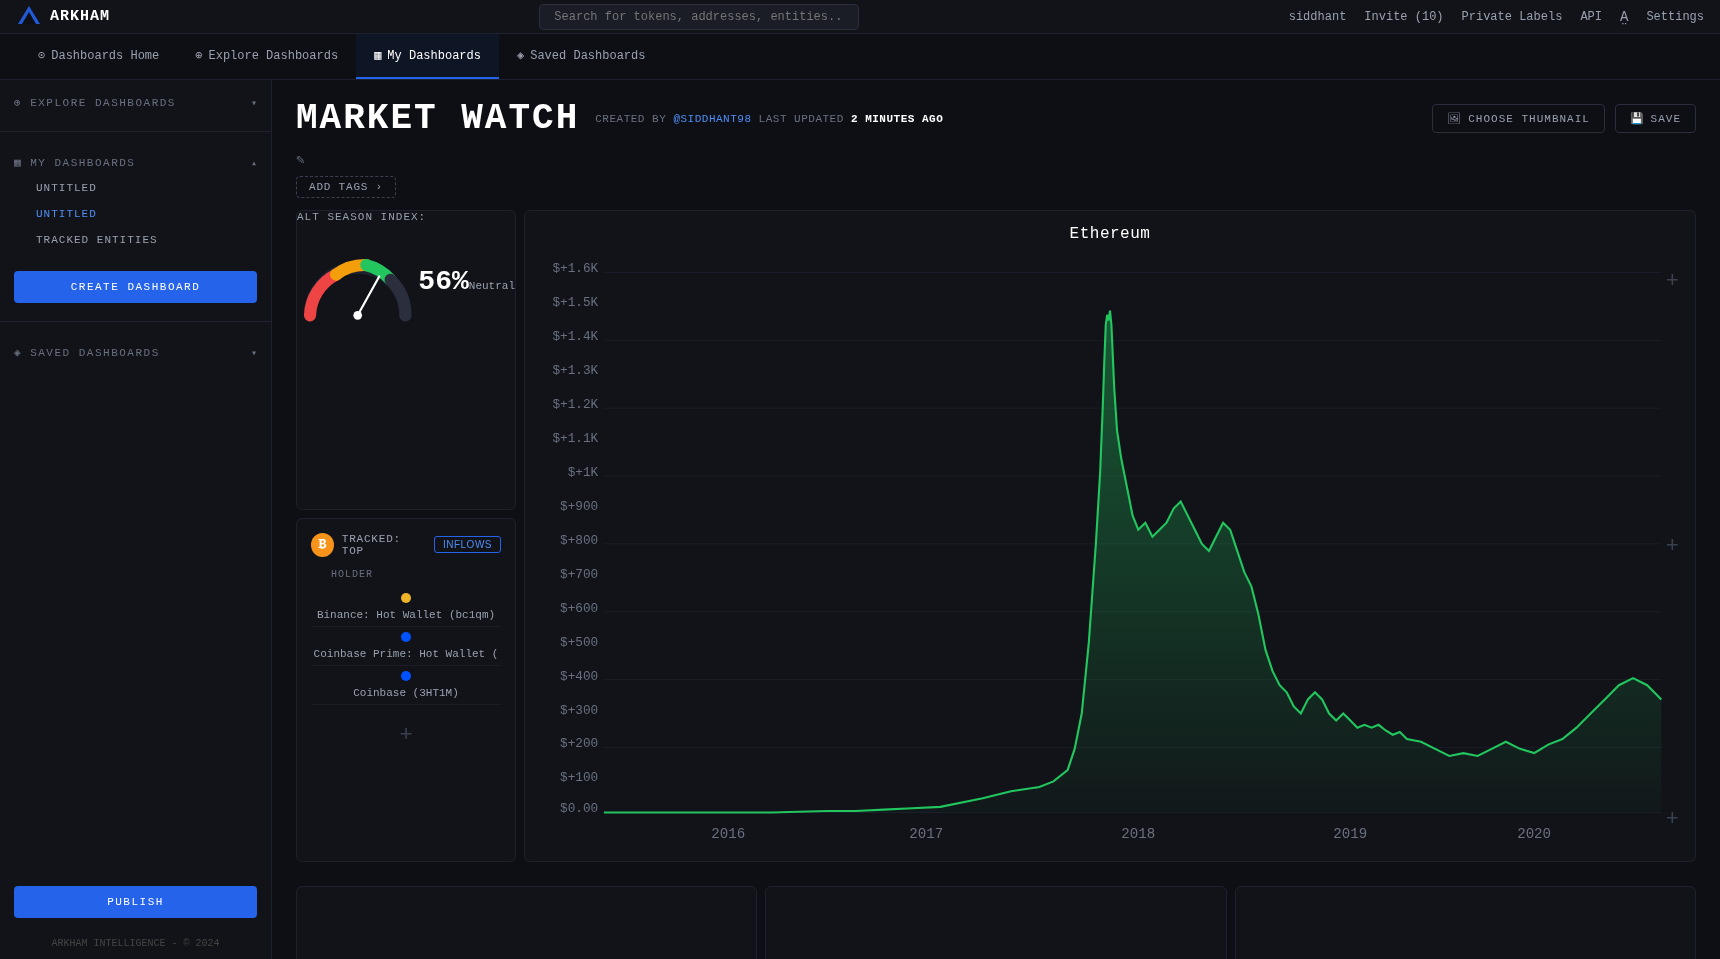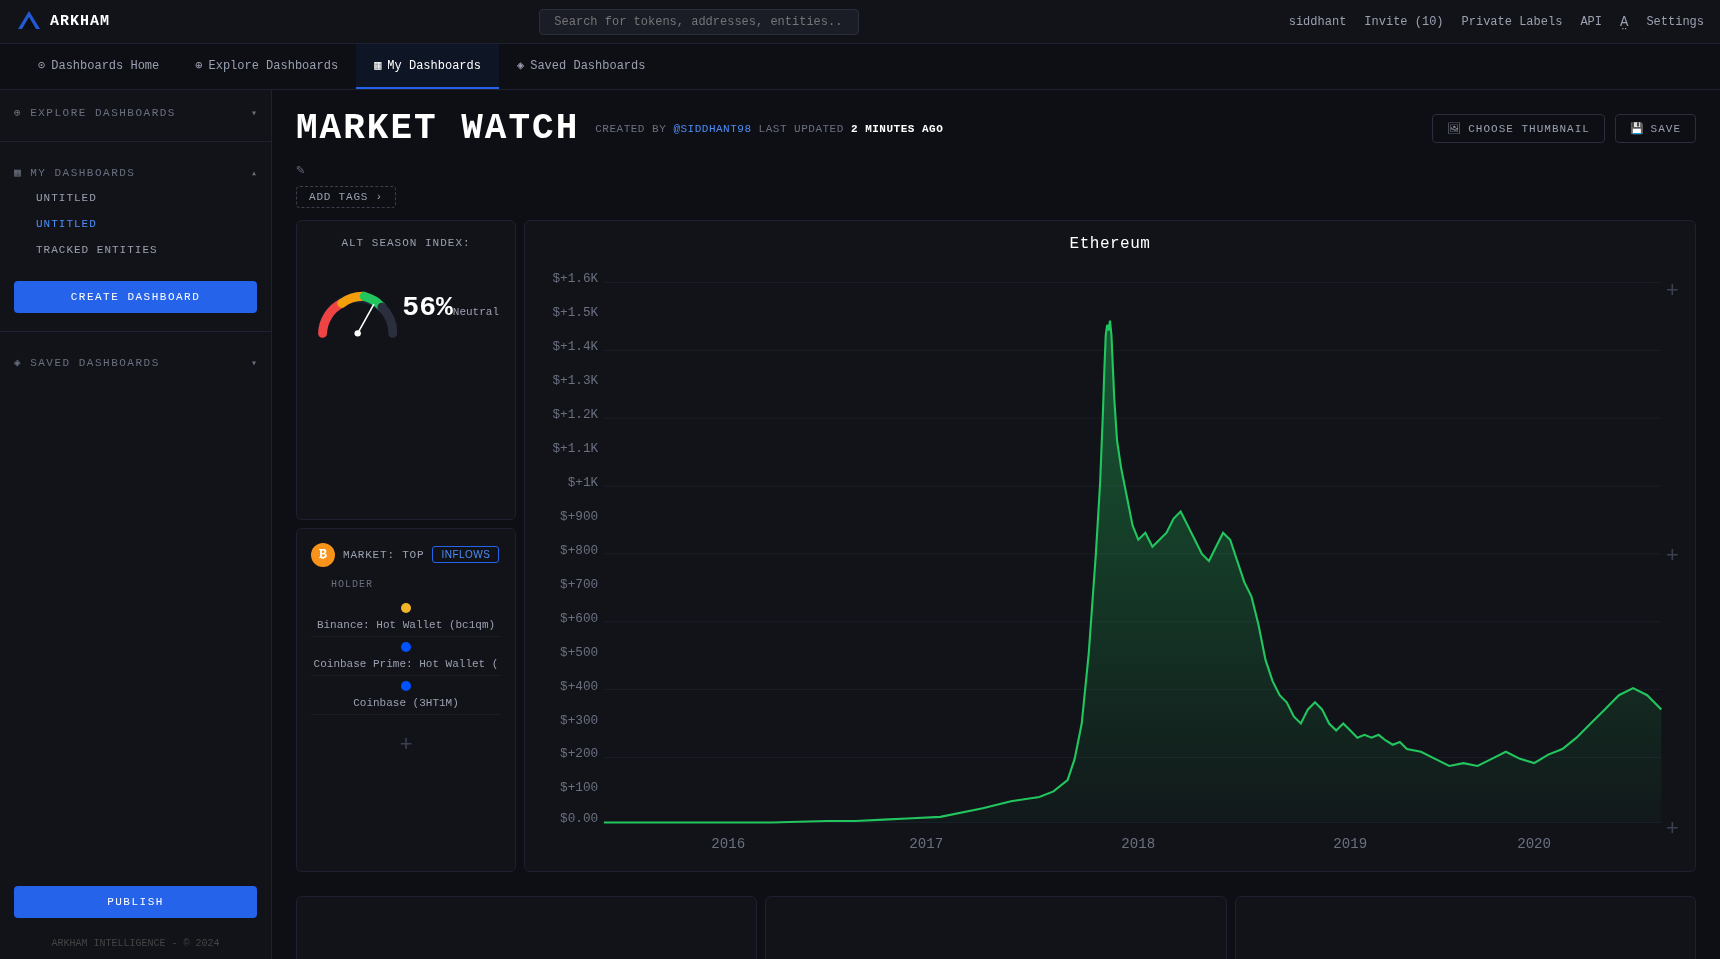--- a/index.html
+++ b/index.html
@@ -13,21 +13,21 @@
       display: flex;
       flex-direction: column;
     }
 
     
     .topnav {
       display: flex;
       align-items: center;
       background: #111318;
       border-bottom: 1px solid #1e2230;
-      height: 44px;
+      height: 34px;
       padding: 0 16px;
       gap: 24px;
       flex-shrink: 0;
     }
     .topnav-logo {
       display: flex;
       align-items: center;
       gap: 8px;
       color: #fff;
       font-weight: bold;
@@ -292,23 +292,21 @@
       border: 1px solid #1e2230;
       border-radius: 6px;
       overflow: hidden;
       position: relative;
     }
 
     
     .alt-season-card {
       grid-row: 1;
       grid-column: 1;
-      padding: 16px;
       min-height: 200px;
-      text-align: center;
     }
     .alt-season-title {
       font-size: 11px;
       letter-spacing: 1px;
       color: #9aa0b0;
       margin-bottom: 14px;
     }
     .gauge-container {
       display: flex;
       flex-direction: row;
@@ -589,21 +587,21 @@
             <circle cx="70" cy="75" r="5" fill="#fff"></circle>
           </svg>
           <div class="gauge-value">56%</div>
           <div class="gauge-label">Neutral</div>
         </div>
       </div>
 
       <div class="widget-card bitcoin-card">
         <div class="bitcoin-header">
           <div class="btc-icon">₿</div>
-          <span class="btc-label">MARKET: TOP</span>
+          <span class="btc-label">TRACKED: TOP</span>
           <button class="inflows-badge">INFLOWS</button>
         </div>
         <div class="holder-label">HOLDER</div>
         <div class="holder-row">
           <span class="holder-dot" style="background:#f0b429;"></span>
           <span>Binance: Hot Wallet (bc1qm)</span>
         </div>
         <div class="holder-row">
           <span class="holder-dot" style="background:#0052ff; border-radius:50%;"></span>
           <span>Coinbase Prime: Hot Wallet (</span>

